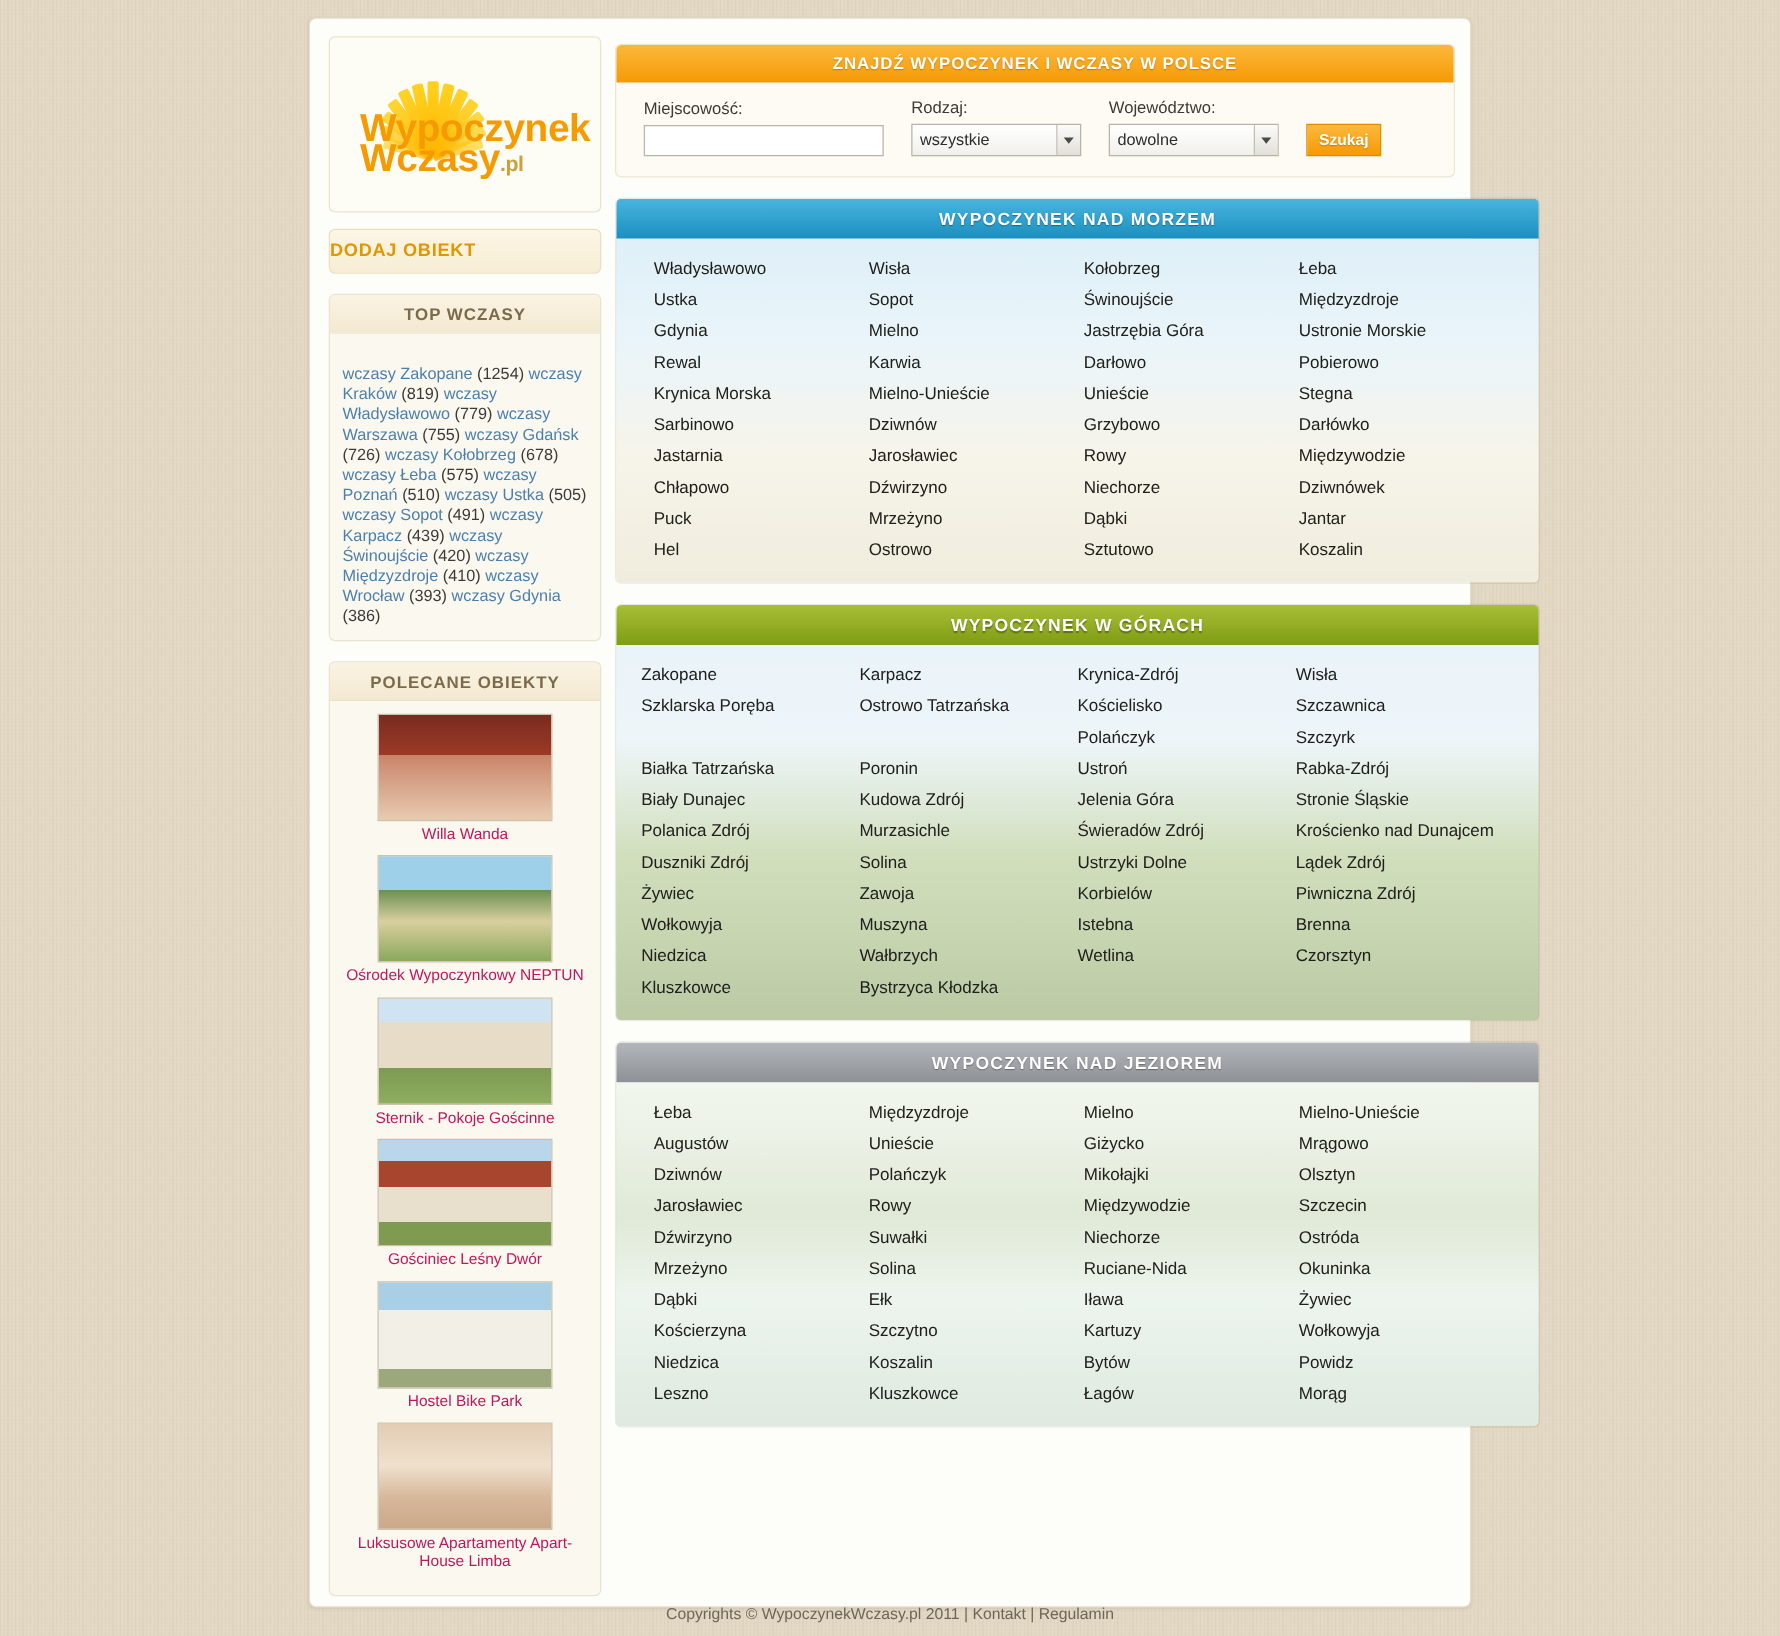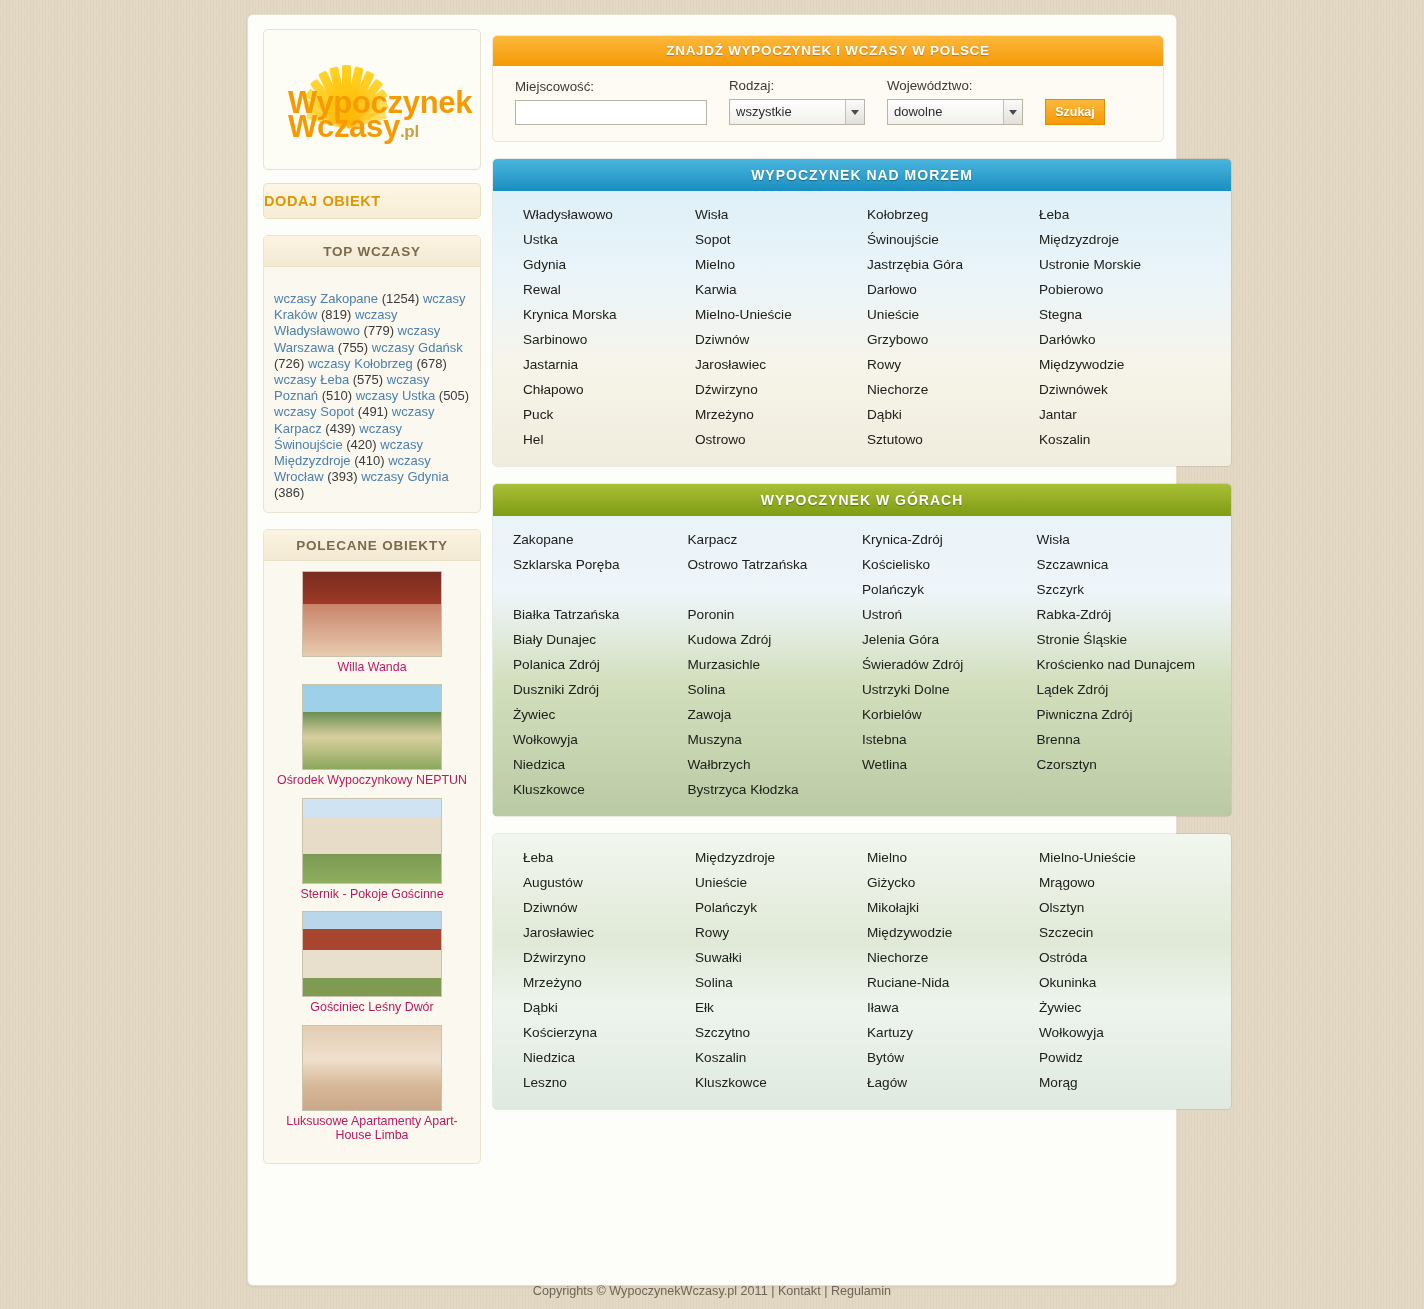--- a/index.html
+++ b/index.html
@@ -344,20 +344,26 @@
               <div class="obj-label">Sternik - Pokoje Gościnne</div>
             </div>
             <div class="obj-item">
               <div class="thumb-wrap">
                 <div class="obj-thumb th4"></div>
               </div>
               <div class="obj-label">Gościniec Leśny Dwór</div>
             </div>
             <div class="obj-item">
               <div class="thumb-wrap">
+                <div class="obj-thumb th5"></div>
+              </div>
+              <div class="obj-label">Hostel Bike Park</div>
+            </div>
+            <div class="obj-item">
+              <div class="thumb-wrap">
                 <div class="obj-thumb th6"></div>
               </div>
               <div class="obj-label">Luksusowe Apartamenty Apart-House Limba</div>
             </div>
           </div>
       </div>
     </div>
 
     <div class="right-col">
 
@@ -641,20 +647,21 @@
                 <a href="#">Kluszkowce</a>
               </div>
               <div class="cell">
                 <a href="#">Bystrzyca Kłodzka</a>
               </div>
               <div class="cell"></div>
               <div class="cell"></div>
             </div>
           </div>
           <div class="section">
+            <div class="sec-head lake">WYPOCZYNEK NAD JEZIOREM</div>
             <div class="sec-body lake">
               <div class="cell">
                 <a href="#">Łeba</a>
               </div>
               <div class="cell">
                 <a href="#">Międzyzdroje</a>
               </div>
               <div class="cell">
                 <a href="#">Mielno</a>
               </div>

